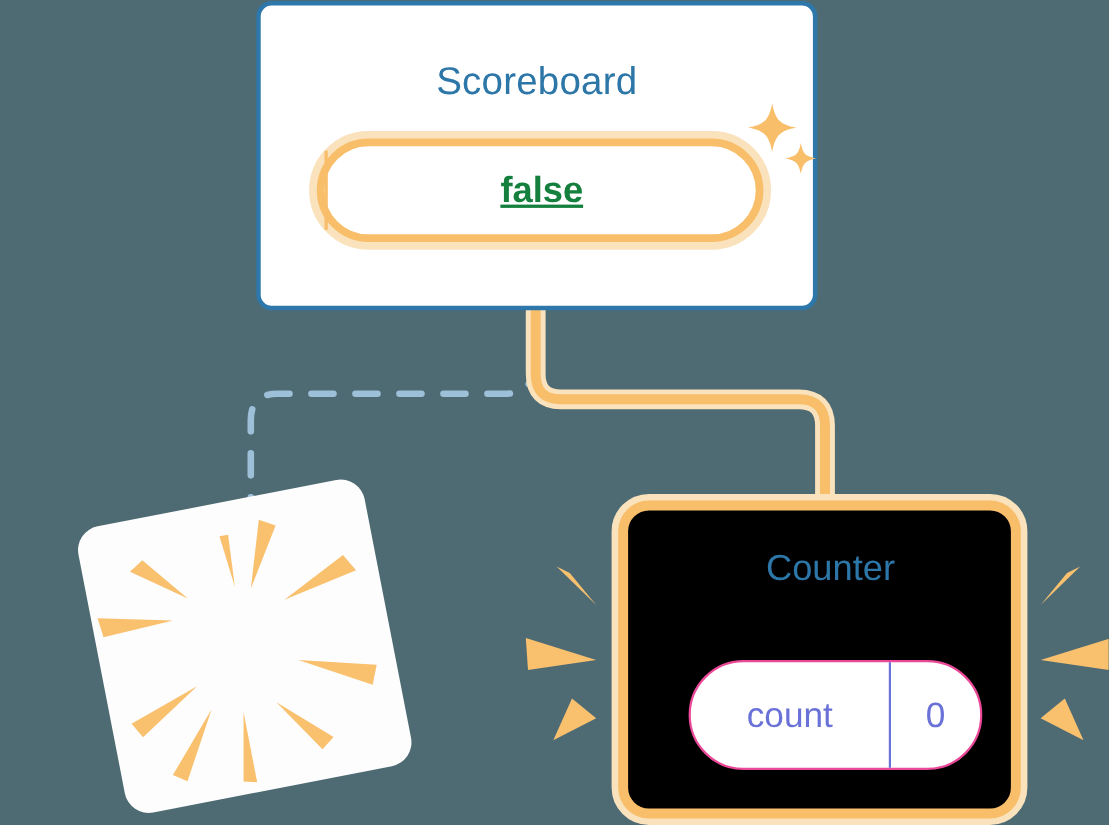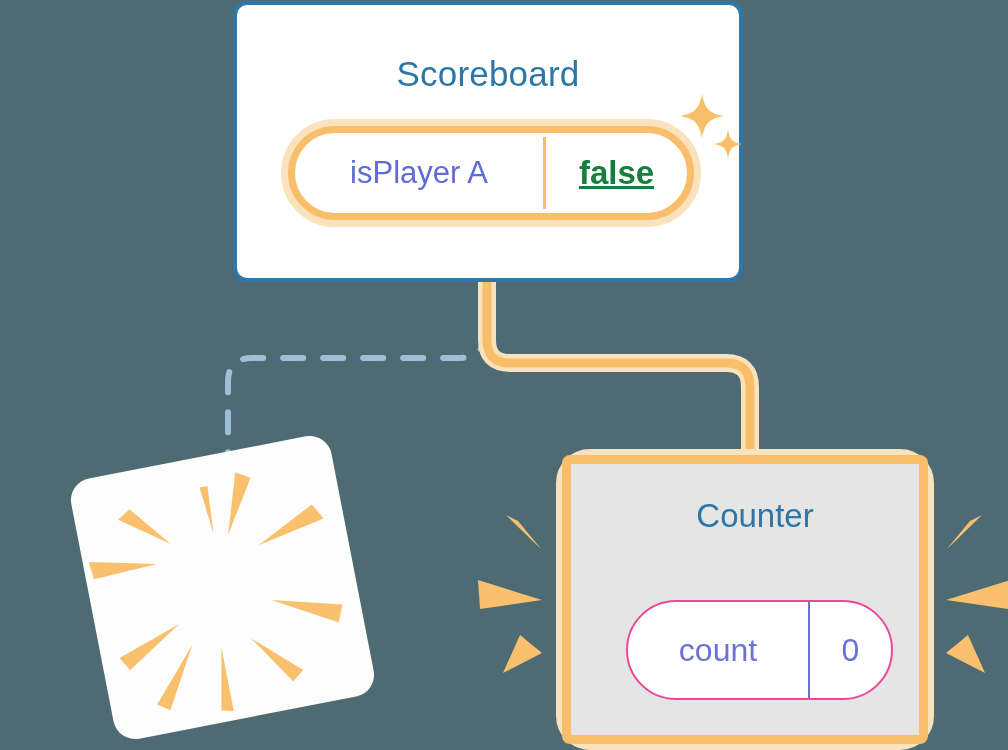--- a/index.html
+++ b/index.html
@@ -122,23 +122,23 @@
     border: 10px solid #fae2bd;
     border-radius: 34px;
     box-sizing: border-box;
   }
   .counter-core {
     position: absolute;
     left: 6px; top: 6px;
     width: 366px;
     height: 289px;
     border: 9px solid #f8be6a;
-    border-radius: 8px;
-    box-sizing: border-box;
-    background: #e5e5e5;
+    border-radius: 28px;
+    box-sizing: border-box;
+    background: #000000;
     padding-left: 20px;
   }
   .counter-title {
     text-align: center;
     color: #2c76a8;
     font-size: 33px;
     margin-top: 33px;
   }
   .count-pill {
     position: absolute;
@@ -228,21 +228,20 @@
         <polygon points="58,243 46,235 92,183"></polygon>
       </g>
     </svg>
   </div>
 
   <div class="card-scoreboard">
     <div class="card-title-blue">Scoreboard</div>
     <div class="pill-wrap">
       <div class="pill-glow"></div>
       <div class="pill-core">
-        <div class="pill-key">isPlayer A</div>
         <div class="pill-div"></div>
         <div class="pill-val">false</div>
       </div>
     </div>
   </div>
 
   <svg class="sparkles" viewBox="0 0 80 80" width="80" height="80">
     <g fill="#f8be6a">
       <path d="M30 2 C33 17 37 21 52 24 C37 27 33 31 30 46 C27 31 23 27 8 24 C23 21 27 17 30 2 Z"></path>
       <path d="M56 38 C58 48 60 50 70 52 C60 54 58 56 56 66 C54 56 52 54 42 52 C52 50 54 48 56 38 Z"></path>

